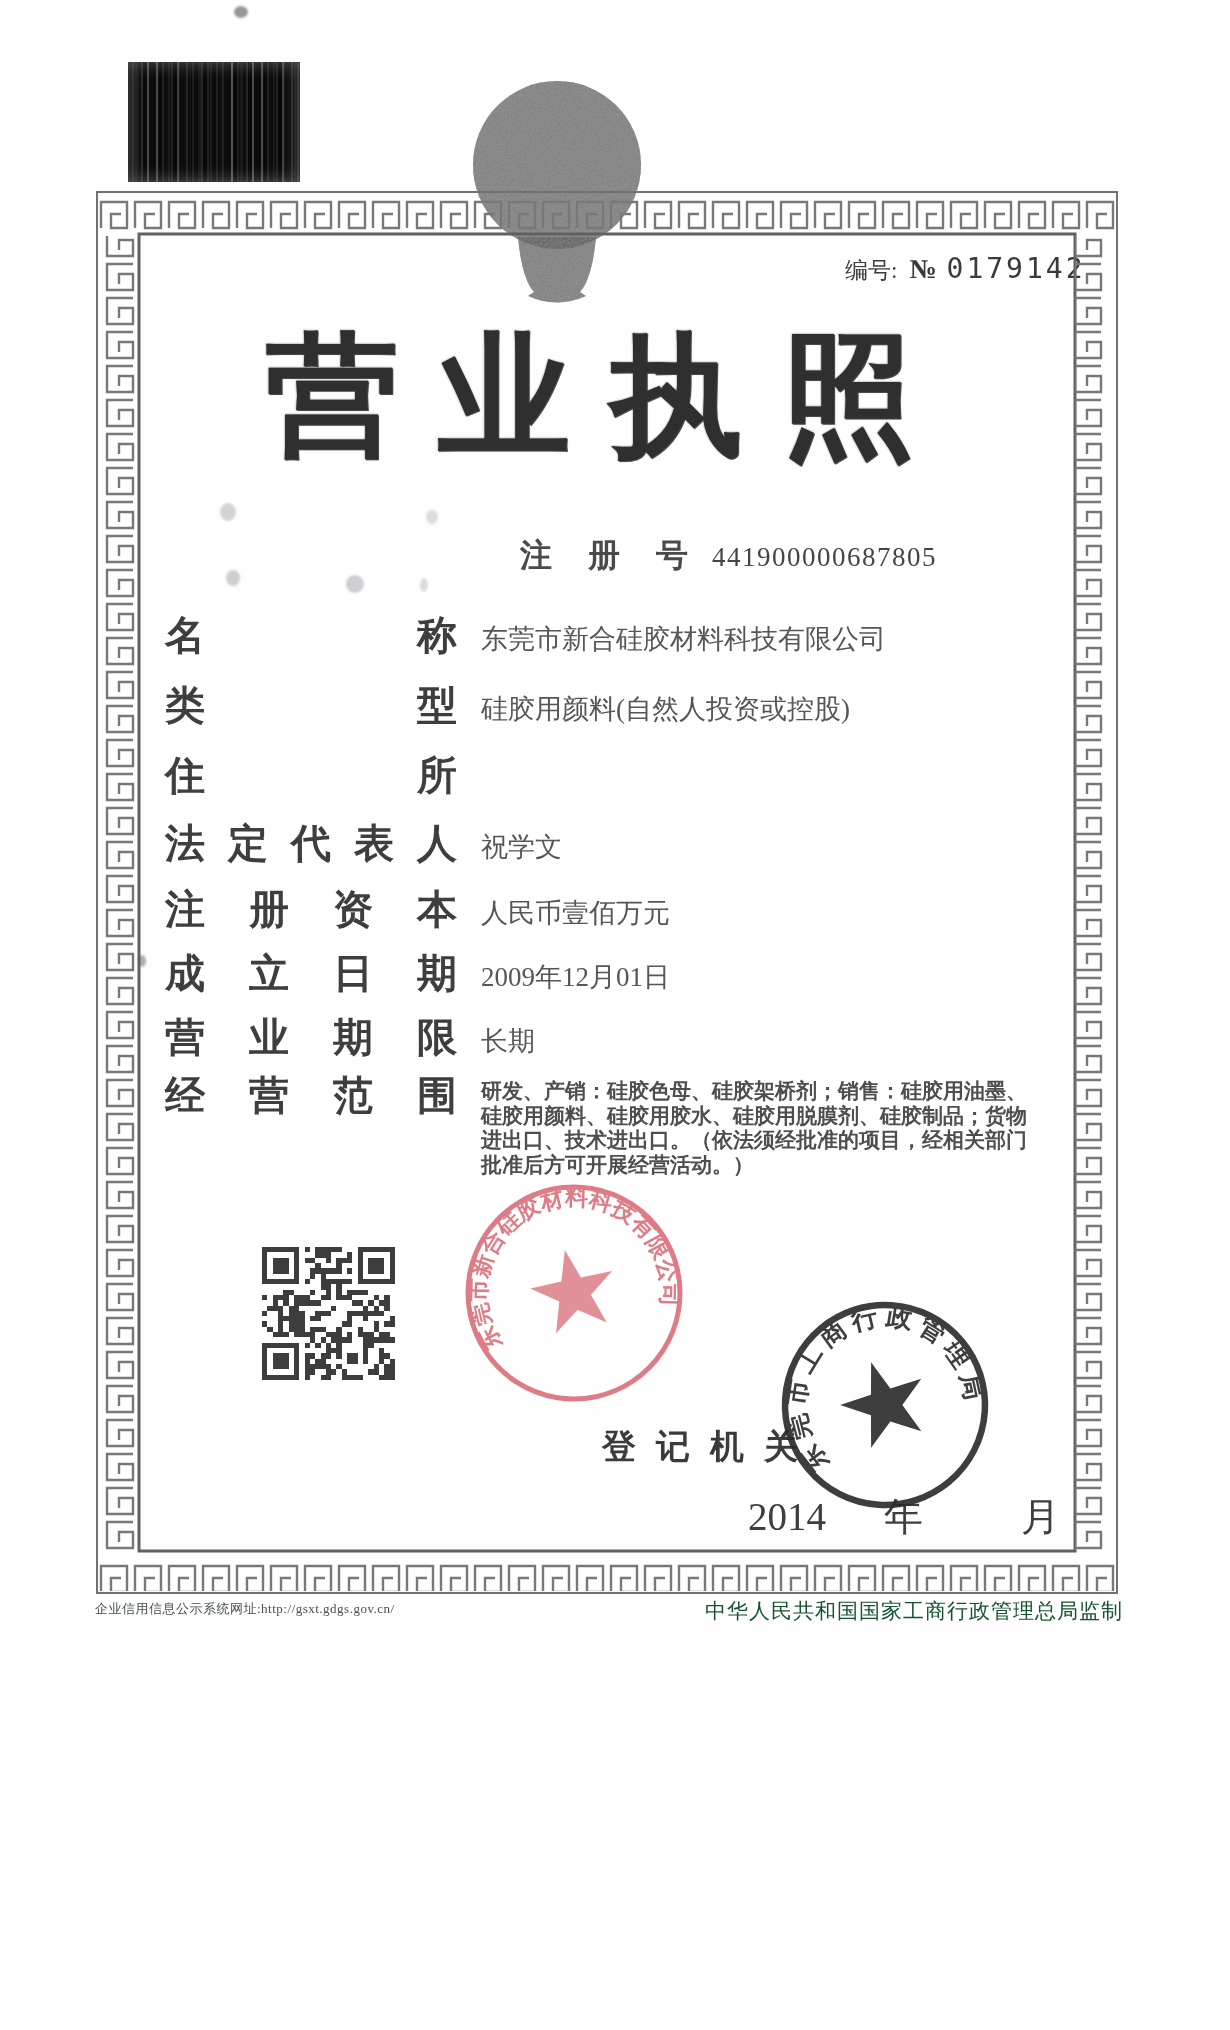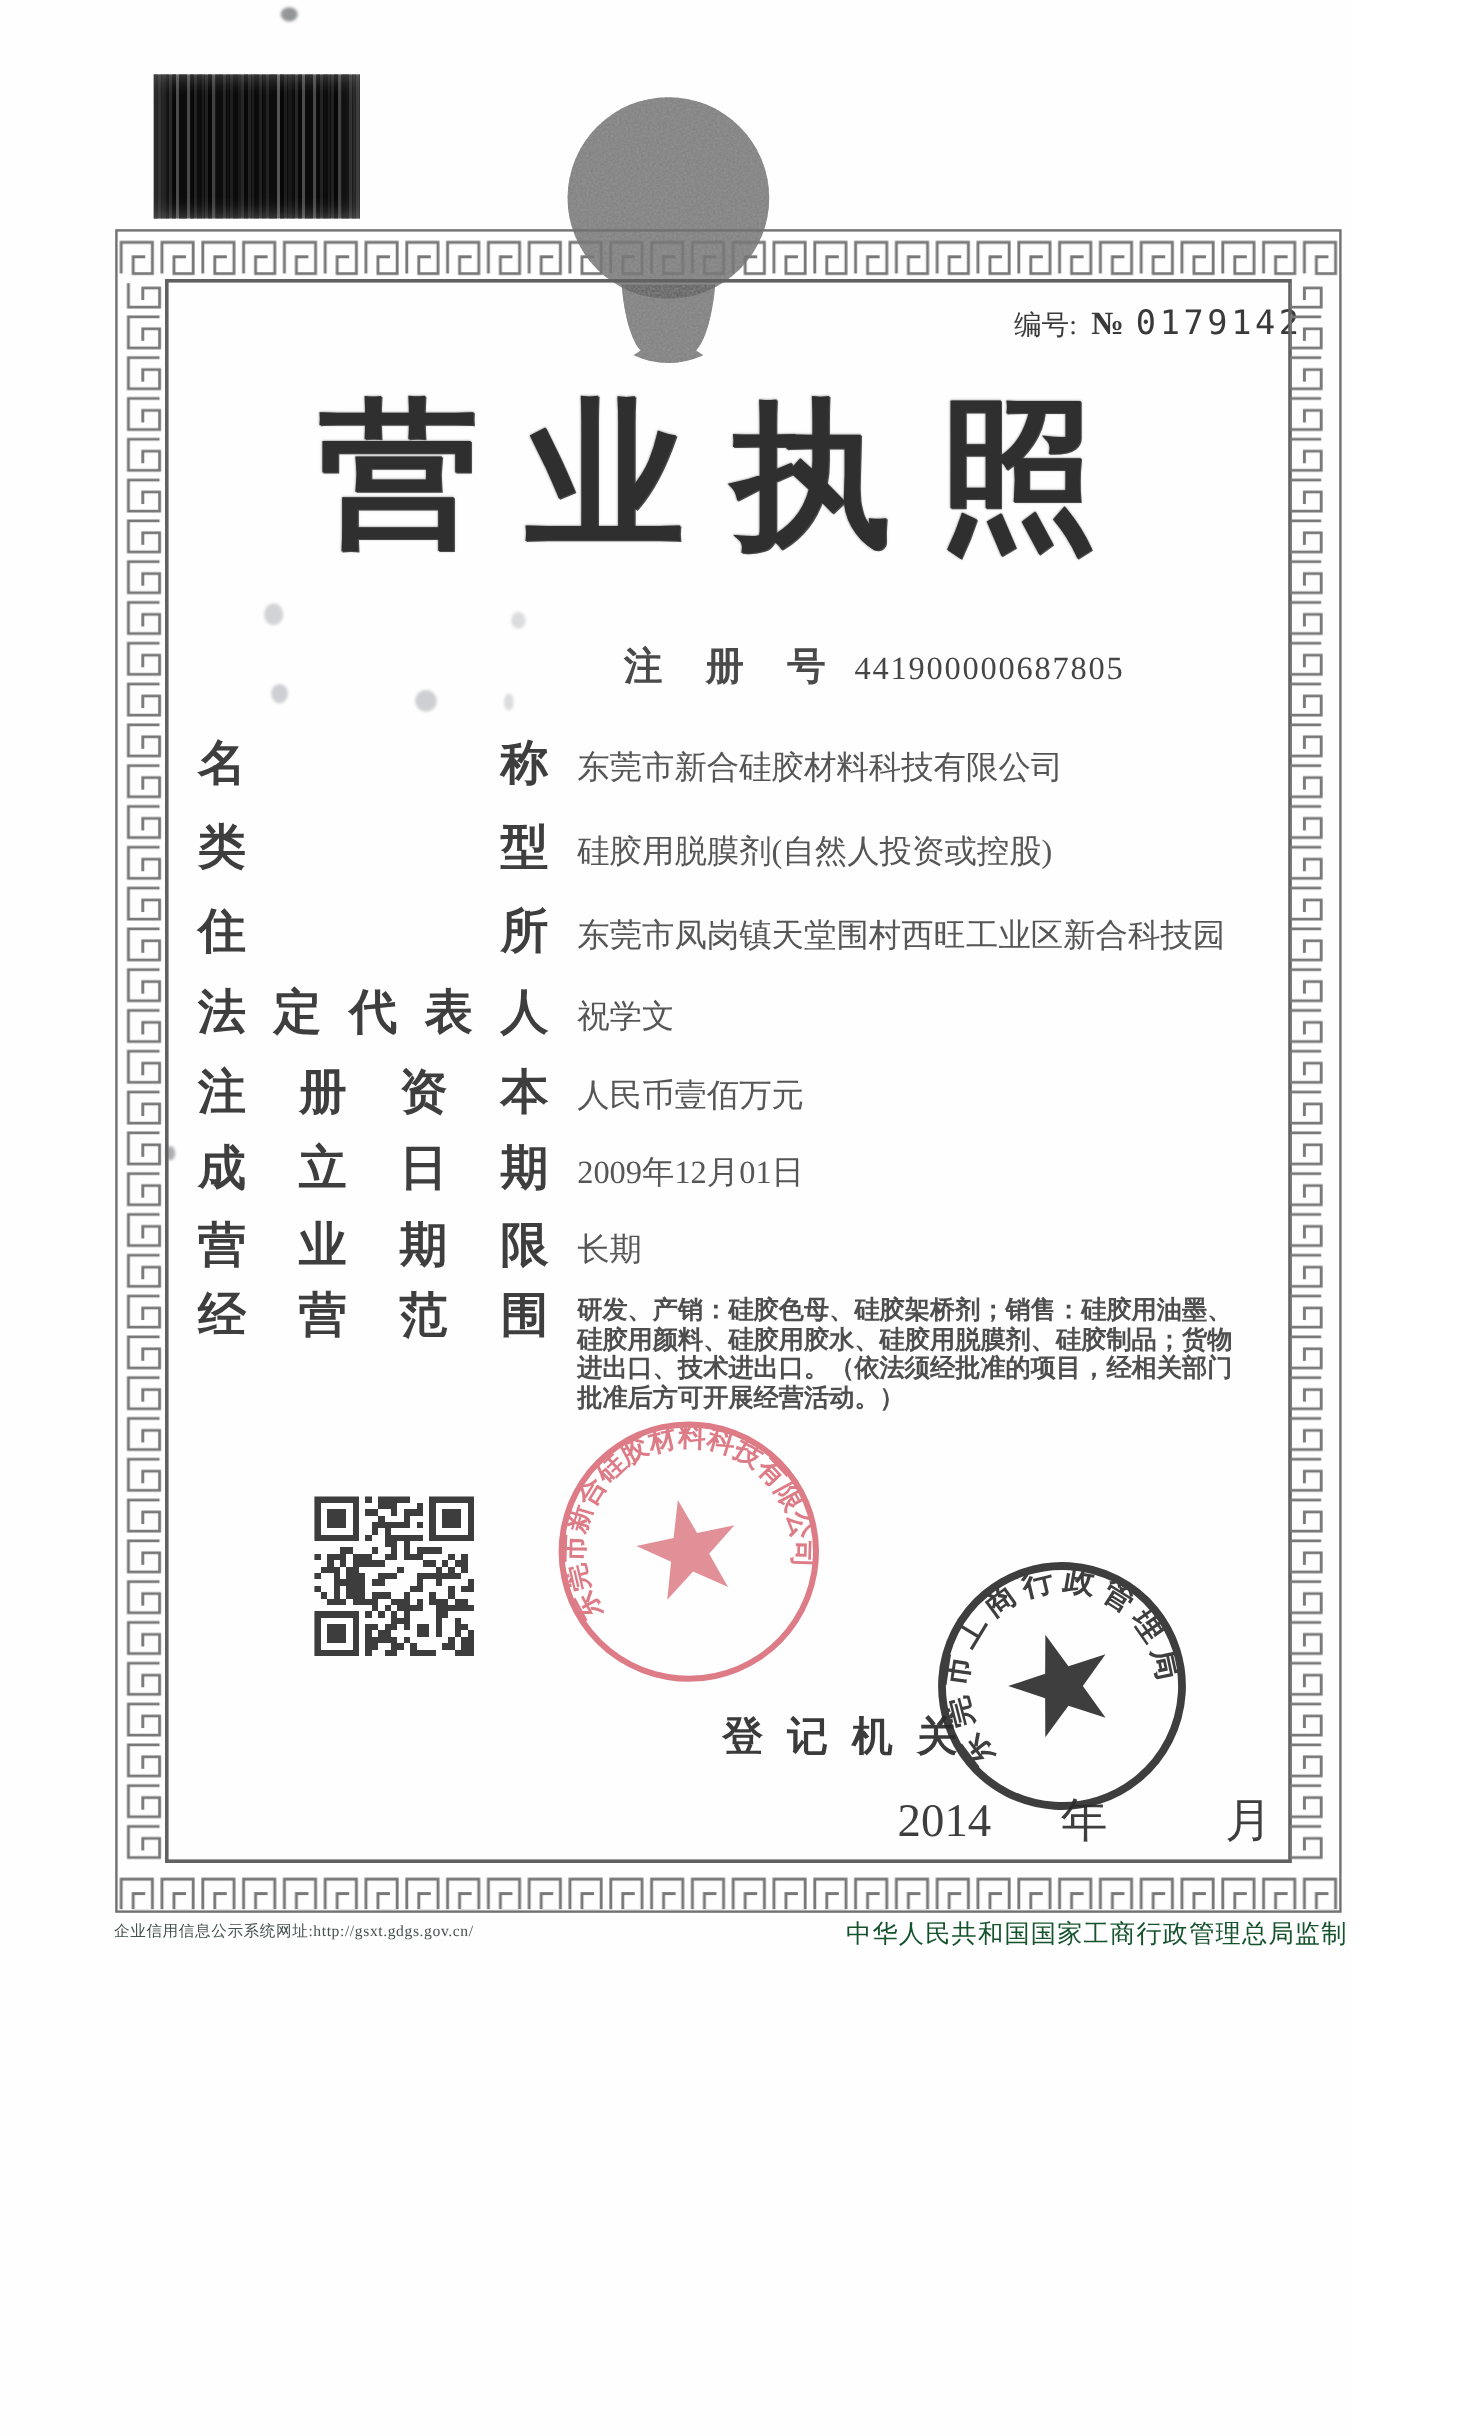--- a/index.html
+++ b/index.html
@@ -126,28 +126,27 @@
         <span>名</span>
         <span>称</span>
       </span>
     <span class="fvalue">东莞市新合硅胶材料科技有限公司</span>
   </div>
   <div class="row" style="top:682px">
     <span class="flabel jchar">
         <span>类</span>
         <span>型</span>
       </span>
-    <span class="fvalue">硅胶用脱膜剂(自然人投资或控股)</span>
+    <span class="fvalue">硅胶用颜料(自然人投资或控股)</span>
   </div>
   <div class="row" style="top:752px">
     <span class="flabel jchar">
         <span>住</span>
         <span>所</span>
       </span>
-    <span class="fvalue">东莞市凤岗镇天堂围村西旺工业区新合科技园</span>
   </div>
   <div class="row" style="top:820px">
     <span class="flabel jchar">
         <span>法</span>
         <span>定</span>
         <span>代</span>
         <span>表</span>
         <span>人</span>
       </span>
     <span class="fvalue">祝学文</span>

